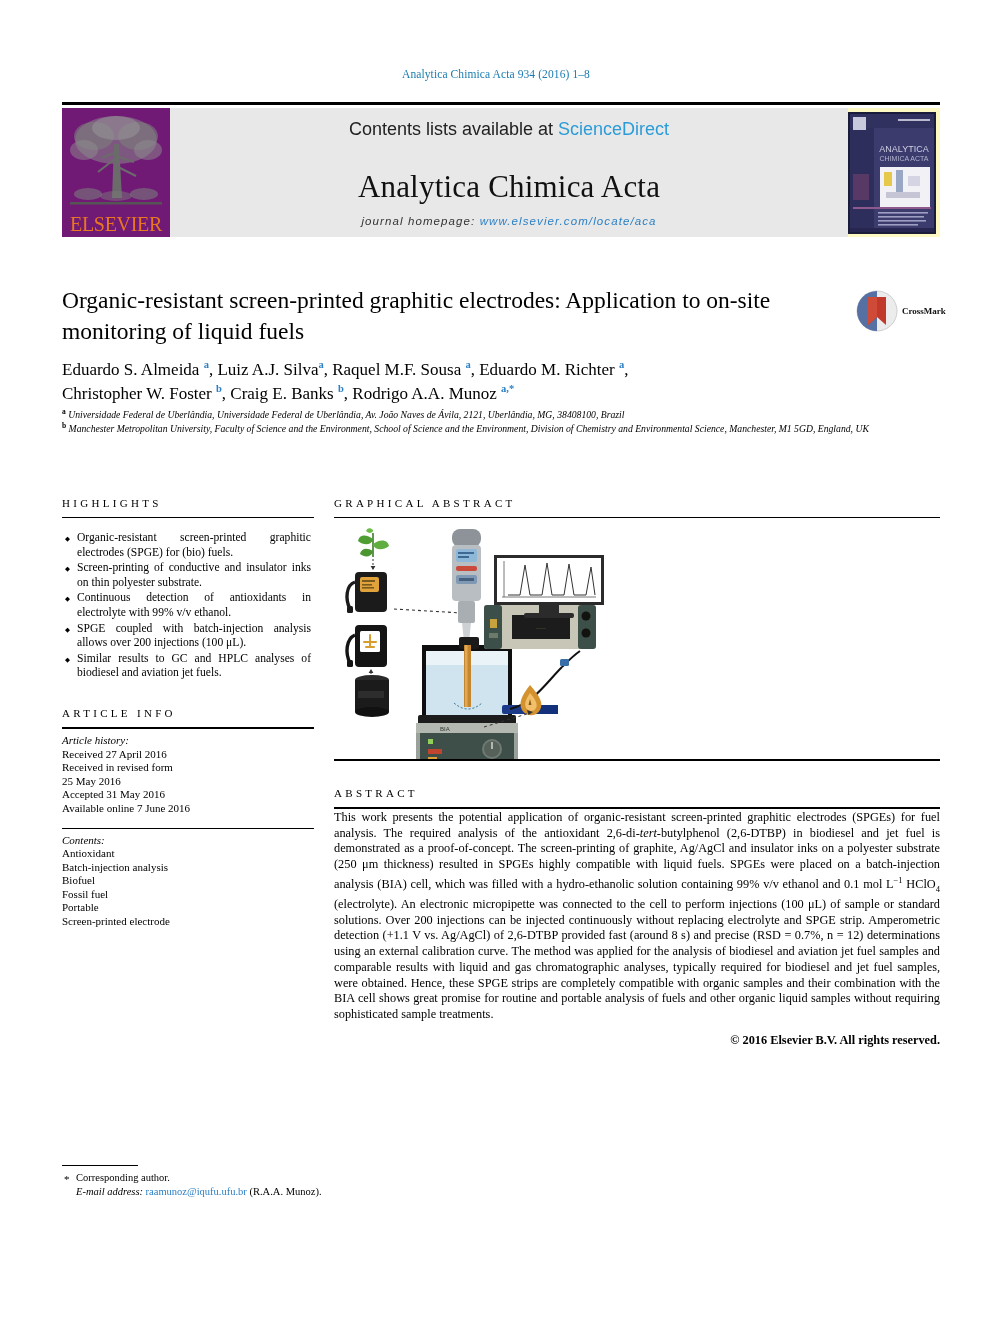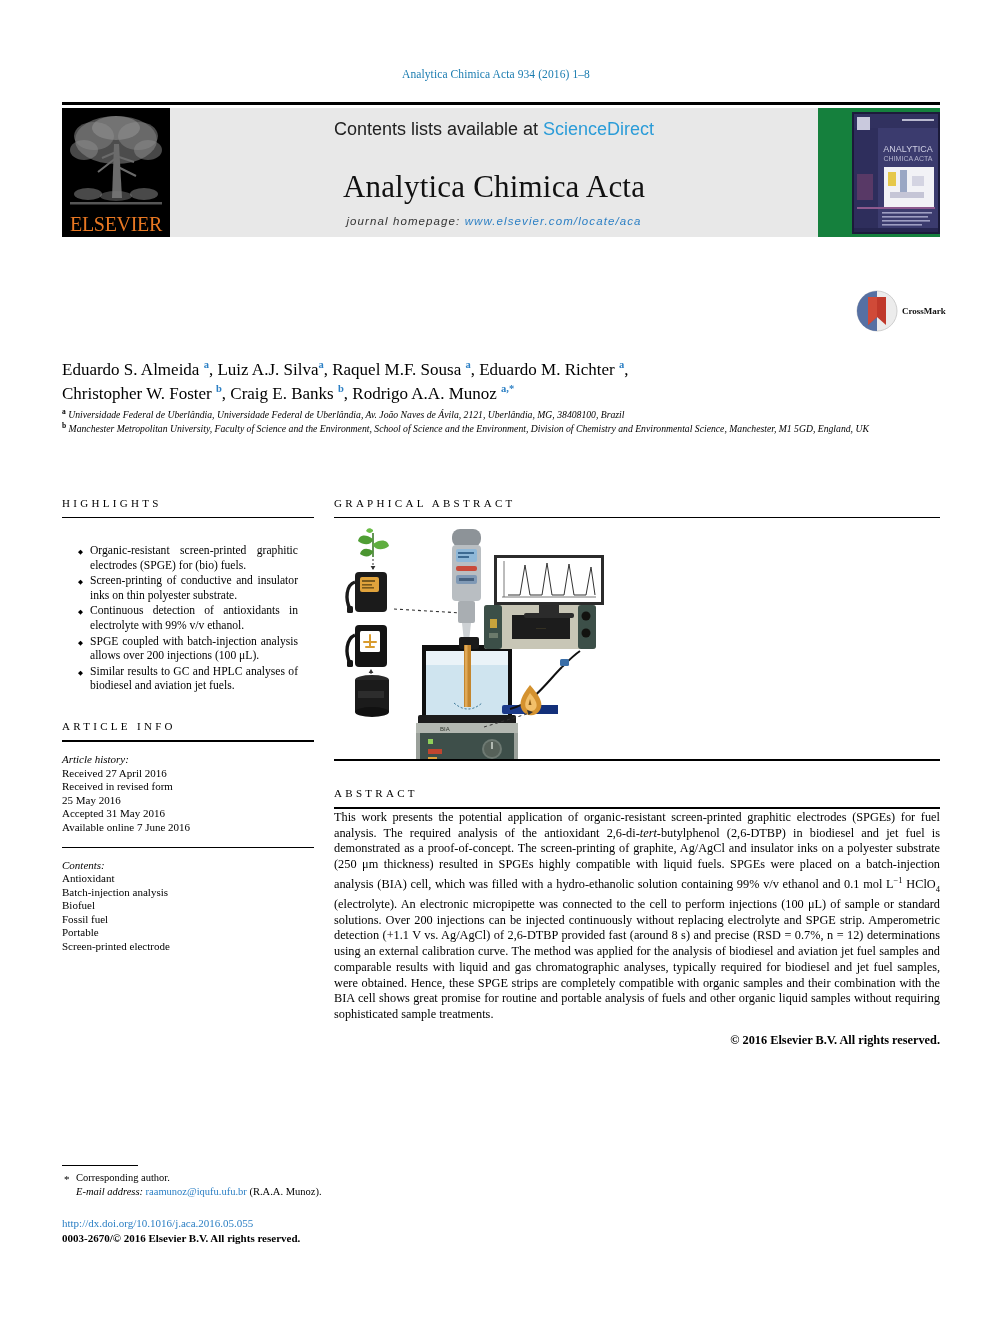--- a/index.html
+++ b/index.html
@@ -49,21 +49,21 @@
     left: 0; top: 3px;
     width: 878px;
     height: 129px;
     display: flex;
     align-items: stretch;
   }
   .elsevier-logo {
     width: 108px;
     flex: 0 0 108px;
     position: relative;
-    background: #000000;
+    background: #701a75;
     overflow: hidden;
   }
   .tree-svg { position: absolute; left: 6px; top: 2px; }
   .elsevier-word {
     position: absolute;
     left: 0; bottom: 1px;
     width: 108px;
     text-align: center;
     font-family: "Liberation Serif", serif;
     font-size: 20px;
@@ -100,25 +100,23 @@
     font-size: 11.5px;
     letter-spacing: 1.1px;
     color: #333;
     font-style: italic;
   }
   .homepage-line .url { color: #2b7fc4; }
   .cover-thumb {
     flex: 0 0 92px;
     width: 92px;
     position: relative;
-    background: #15803d;
+    background: #fef9c3;
     display: flex;
     align-items: center;
-    justify-content: flex-end;
-    padding-left: 30px;
   }
 
   
   .title-block {
     position: absolute;
     left: 62px;
     top: 285px;
     width: 770px;
   }
   .paper-title {
@@ -205,21 +203,21 @@
     margin: 0 0 8px 0;
   }
   .rule {
     border-top: 1.6px solid #000;
     height: 0;
     margin: 0;
   }
   .rule-thick { border-top: 2px solid #000; }
 
   .highlights {
-    margin: 16px;
+    margin: 3px;
     padding: 10px 0 0 0;
     list-style: none;
   }
   .highlights li {
     position: relative;
     padding-left: 12px;
     font-family: "Liberation Serif", serif;
     font-size: 11.6px;
     line-height: 14.6px;
     text-align: justify;
@@ -249,21 +247,21 @@
   }
 
   
   .article-info {
     margin-top: 26px;
   }
   .ai-block {
     font-family: "Liberation Serif", serif;
     font-size: 11px;
     line-height: 13.6px;
-    padding-top: 11px;
+    padding-top: 5px;
   }
   .ai-block .ital {
     font-style: italic;
   }
   .kw-rule {
     border-top: 1.6px solid #000;
     margin-top: 12px;
   }
 
   
@@ -388,20 +386,23 @@
             <rect x="30" y="108" width="48" height="1.6"></rect>
             <rect x="30" y="112" width="40" height="1.6"></rect>
           </g>
           <rect x="2" y="116" width="84" height="4" fill="#262650"></rect>
         </svg>
       </div>
 
     </div>
   </div>
 
+  <div class="title-block">
+    <h1 class="paper-title">Organic-resistant screen-printed graphitic electrodes: Application to on-site monitoring of liquid fuels</h1>
+  </div>
 
   <div class="crossmark">
     <svg width="42" height="42" viewBox="0 0 42 42">
       <circle cx="21" cy="21" r="20" fill="#ececec" stroke="#cfcfcf" stroke-width="1"></circle>
       <path d="M21 1 A20 20 0 0 0 21 41 Z" fill="#3c5a96" opacity="0.85"></path>
       <path d="M12 7 L30 7 L30 35 L21 27 L12 35 Z" fill="#c0392b"></path>
       <path d="M12 7 L21 7 L21 27 L12 35 Z" fill="#d04a38"></path>
     </svg>
     <span class="crossmark-label">CrossMark</span>
   </div>
@@ -609,19 +610,15 @@
     <div class="corr">
       <span class="star">*</span>
       <div>Corresponding author.</div>
       <div>
         <span class="em-label">E-mail address:</span>
         <span class="link">raamunoz@iqufu.ufu.br</span>
         <span>(R.A.A. Munoz).</span>
       </div>
     </div>
 
-    <div class="doi-block">
-      <div class="doi">http://dx.doi.org/10.1016/j.aca.2016.05.055</div>
-      <div class="issn">0003-2670/© 2016 Elsevier B.V. All rights reserved.</div>
-    </div>
   </div>
 
 </div>
 
 </body></html>

